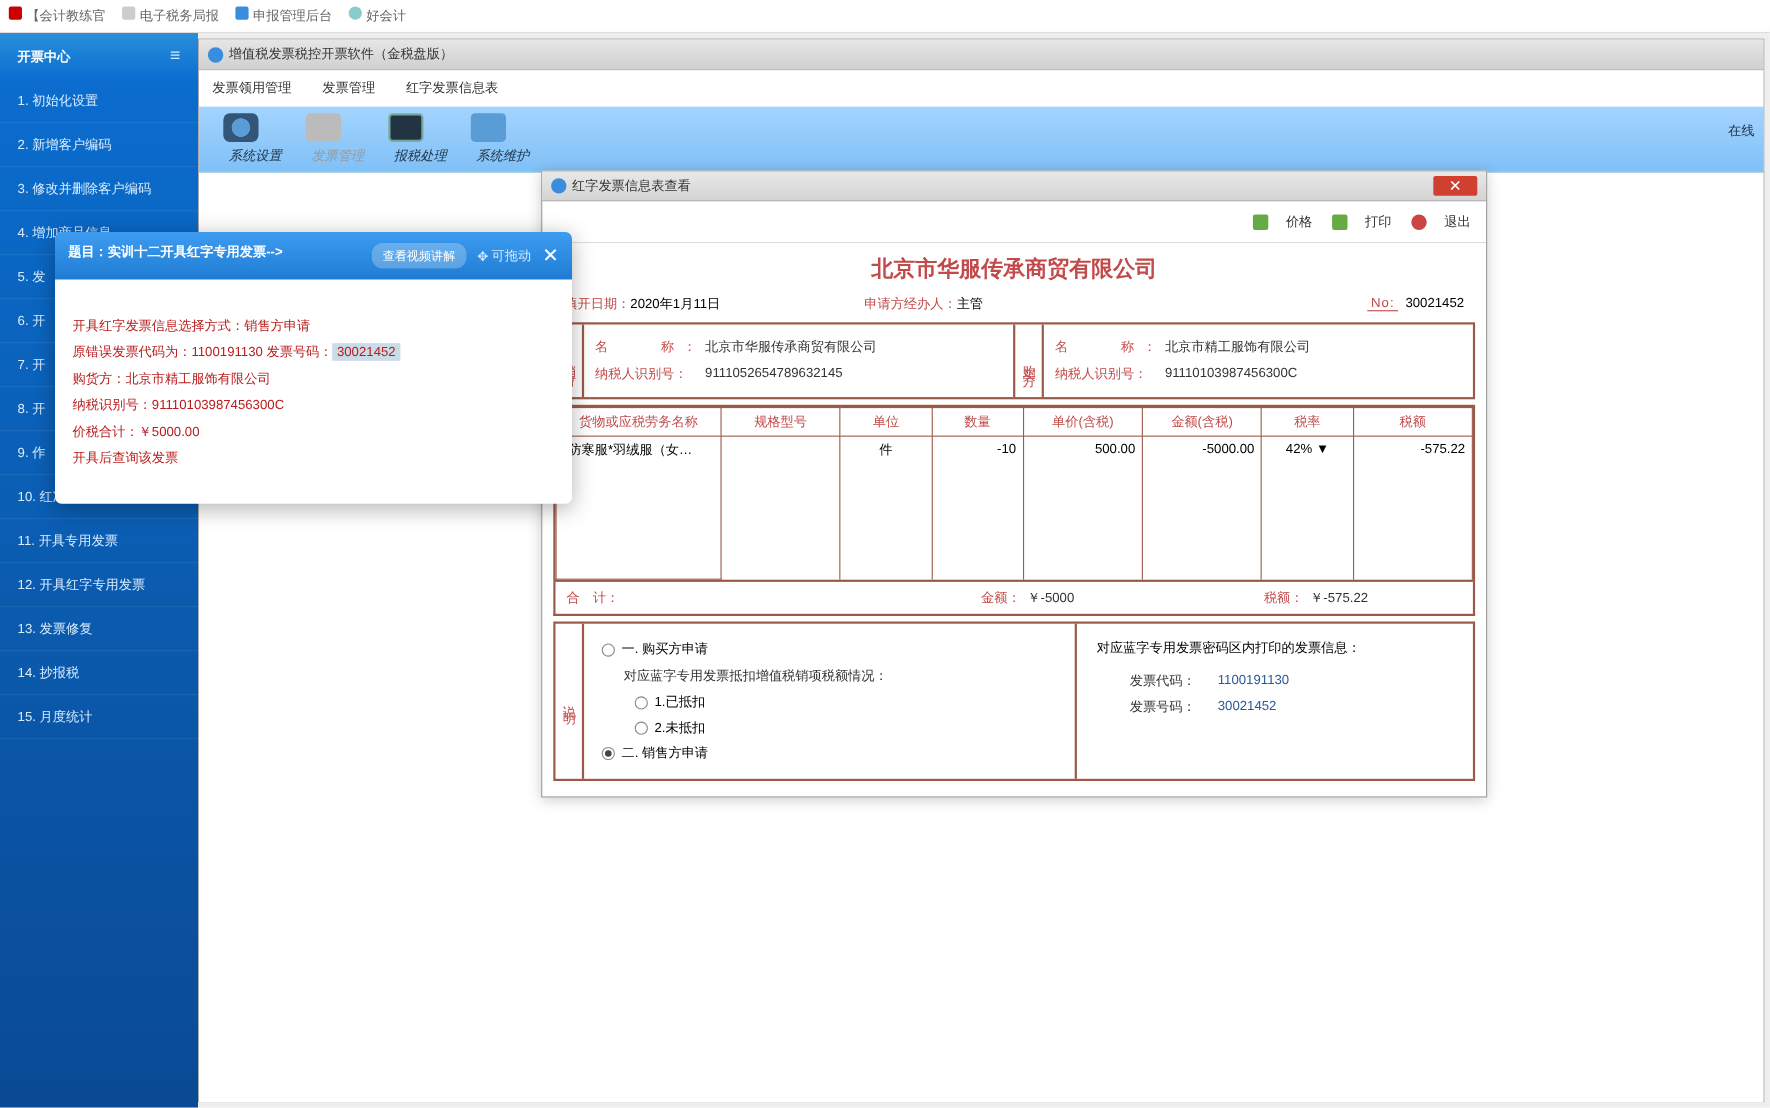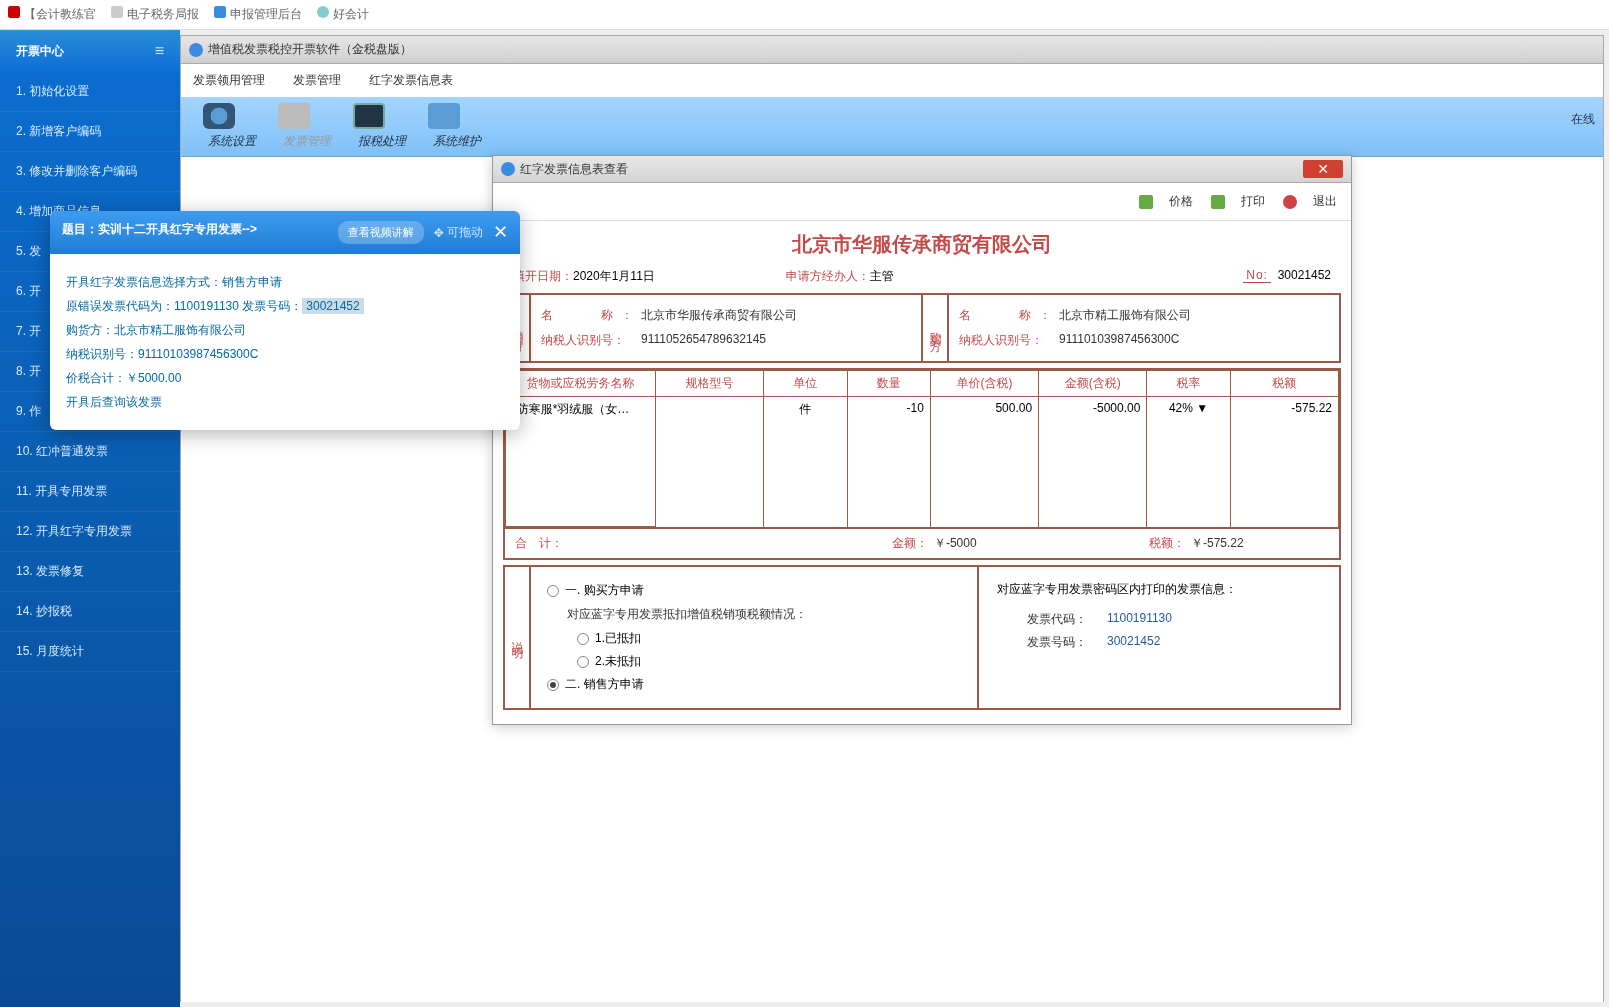--- a/index.html
+++ b/index.html
@@ -47,21 +47,21 @@
 
 .main-canvas { position: relative; background: #fff; height: calc(100% - 120px); }
 
 
 .instruction { position: absolute; left: 50px; top: 211px; width: 470px; background: #fff; border-radius: 6px; box-shadow: 0 4px 20px rgba(0,0,0,0.3); z-index: 100; }
 .instr-head { background: linear-gradient(180deg, #3d9cf0, #1f7cd4); color: #fff; padding: 10px 12px; border-radius: 6px 6px 0 0; display: flex; gap: 10px; }
 .instr-title { flex: 1; font-weight: bold; }
 .instr-btn { background: rgba(255,255,255,0.25); padding: 4px 10px; border-radius: 10px; font-size: 11px; }
 .drag-hint { display: flex; align-items: center; gap: 3px; color: #cfe8ff; font-size: 11px; }
 .close-x { font-size: 18px; cursor: pointer; }
-.instr-body { padding: 16px 16px; line-height: 2; color: #0369a1; }
+.instr-body { padding: 30px 16px; line-height: 2; color: #b91c1c; }
 .hl { background: #c9dce8; padding: 1px 4px; }
 
 
 .modal { position: absolute; left: 492px; top: 155px; width: 860px; background: #fff; border: 1px solid #999; box-shadow: 0 2px 12px rgba(0,0,0,0.2); z-index: 50; }
 .modal-title { background: linear-gradient(180deg, #e8e8e8, #d4d4d4); padding: 4px 8px; display: flex; align-items: center; border-bottom: 1px solid #aaa; }
 .modal-title .t { flex: 1; color: #333; display: flex; align-items: center; gap: 5px; }
 .modal-close { width: 40px; height: 18px; background: #d04030; color: #fff; text-align: center; border-radius: 2px; cursor: pointer; line-height: 18px; font-size: 14px; }
 .modal-toolbar { padding: 10px 14px; display: flex; justify-content: flex-end; gap: 18px; border-bottom: 1px solid #ddd; }
 .mt-btn { display: flex; align-items: center; gap: 16px; cursor: pointer; color: #333; }
 .mt-ico { width: 14px; height: 14px; border-radius: 2px; }

